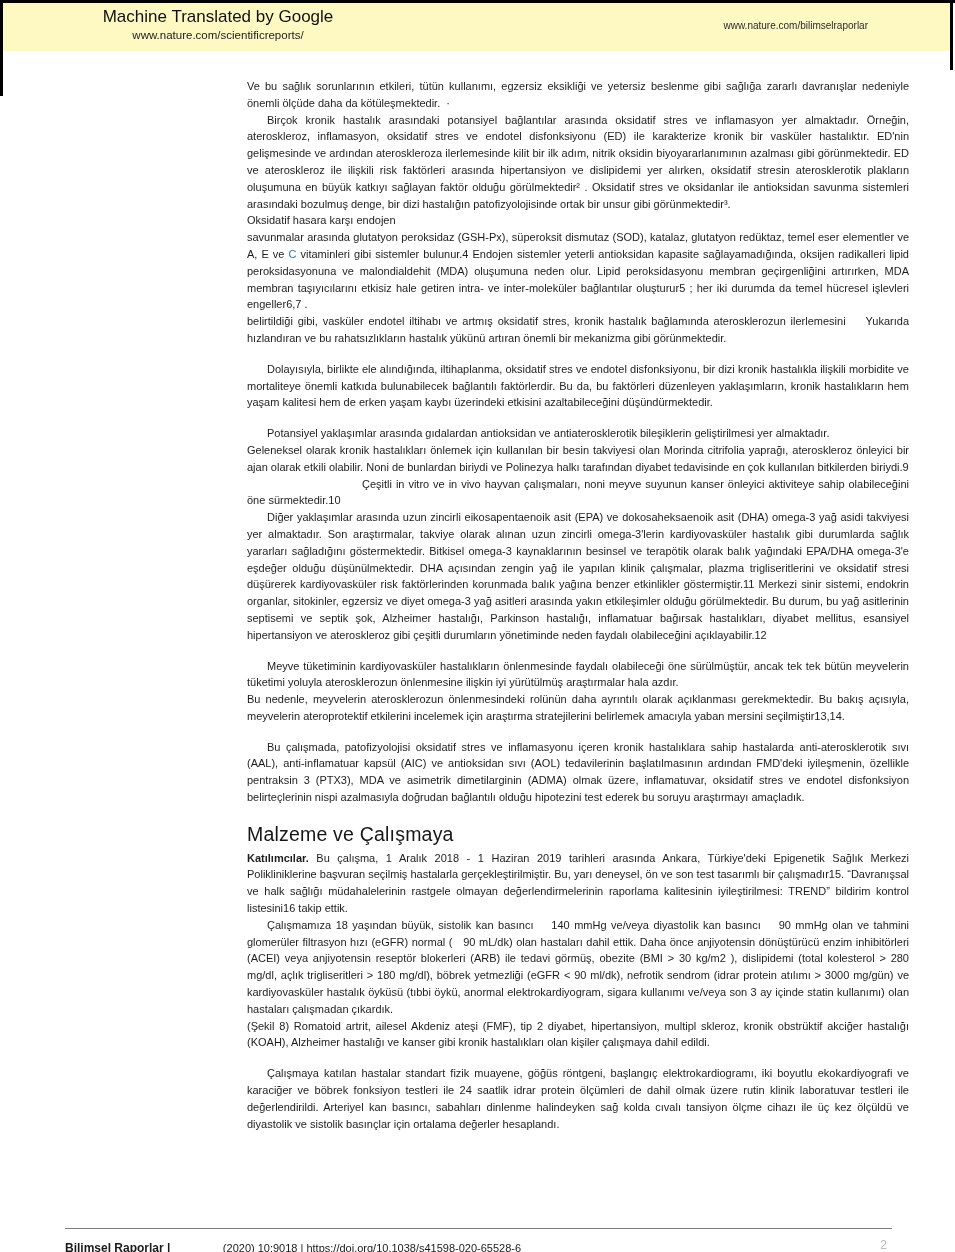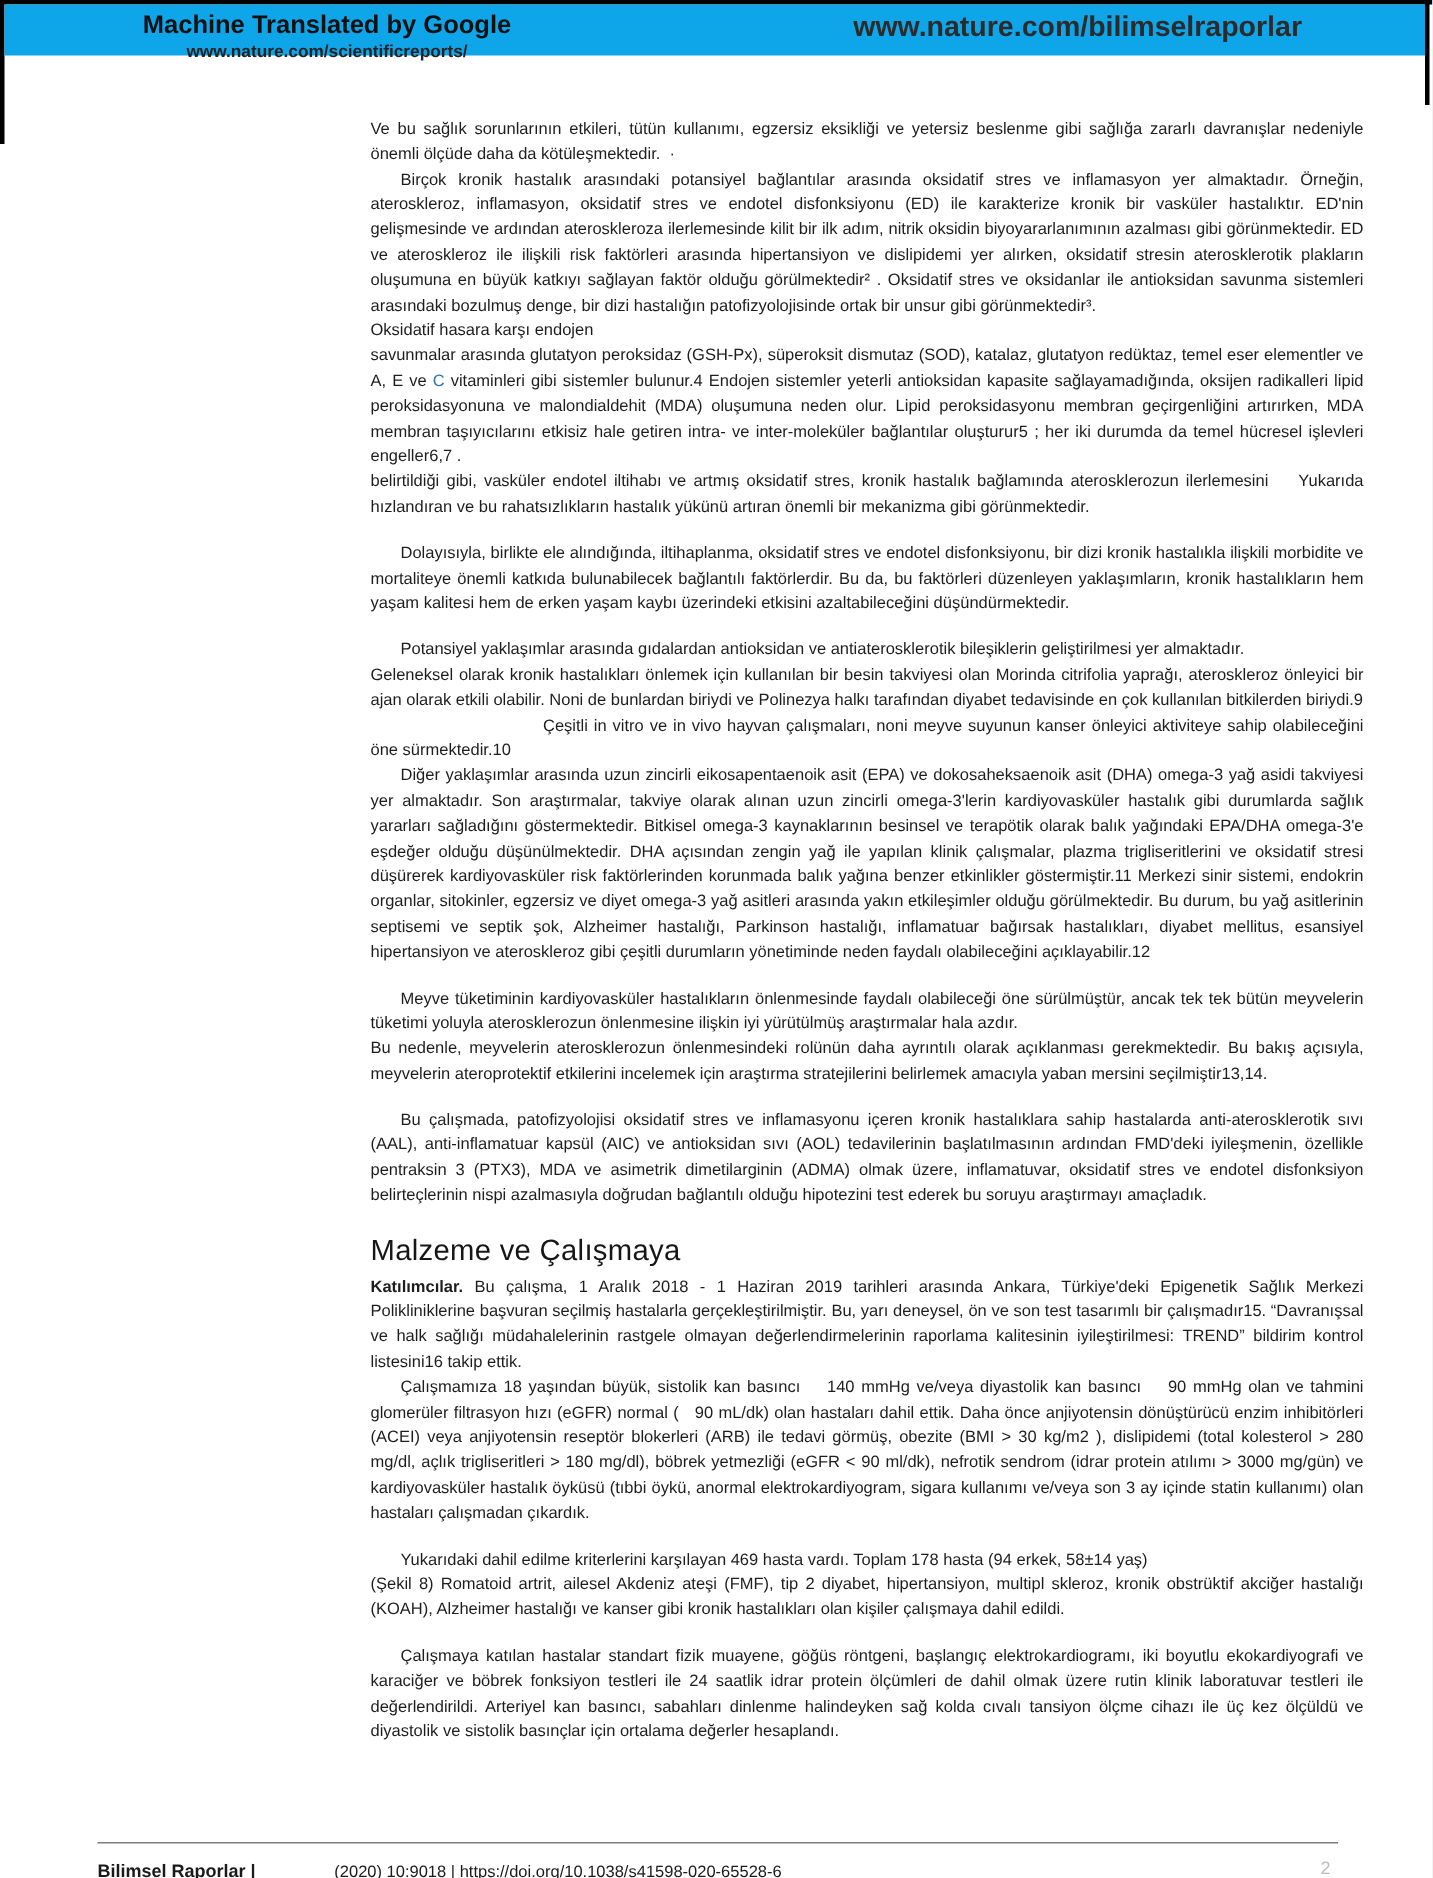--- a/index.html
+++ b/index.html
@@ -11,25 +11,25 @@
     font-family:"Liberation Sans","DejaVu Sans",sans-serif;
     color:#1d1d1d;
     overflow:hidden;
   }
   
   .edge-top{position:absolute;top:0;left:0;width:955px;height:3px;background:#000;}
   .edge-left{position:absolute;top:0;left:0;width:3px;height:96px;background:#000;}
   .edge-right{position:absolute;top:0;right:2px;width:3px;height:70px;background:#000;}
 
   
-  .band{position:absolute;top:3px;left:3px;right:5px;height:34px;background:#0ea5e9;font-weight:bold;}
+  .band{position:absolute;top:3px;left:3px;right:5px;height:48px;background:#fef9c3;}
   .band-left{position:absolute;left:30px;top:4px;width:370px;text-align:center;}
   .band-title{font-size:17px;color:#111;line-height:20px;}
   .band-sub{font-size:11.5px;color:#222;line-height:14px;margin-top:1px;}
-  .band-right{position:absolute;right:82px;bottom:7px;font-size:19px;color:#2b2b2b;}
+  .band-right{position:absolute;right:82px;bottom:20px;font-size:10px;color:#2b2b2b;}
 
   
   .body-col{
     position:absolute;top:78px;left:247px;width:662px;
     font-size:11px;line-height:16.8px;
   }
   .para{margin:0;text-align:justify;}
   .indent{text-indent:20px;}
   .big-indent{text-indent:115px;}
   .right-line{text-align:left;}
@@ -95,21 +95,20 @@
     <p class="para">Bu nedenle, meyvelerin aterosklerozun önlenmesindeki rolünün daha ayrıntılı olarak açıklanması gerekmektedir. Bu bakış açısıyla, meyvelerin ateroprotektif etkilerini incelemek için araştırma stratejilerini belirlemek amacıyla yaban mersini seçilmiştir13,14.</p>
 
     <p class="para indent gap">Bu çalışmada, patofizyolojisi oksidatif stres ve inflamasyonu içeren kronik hastalıklara sahip hastalarda anti-aterosklerotik sıvı (AAL), anti-inflamatuar kapsül (AIC) ve antioksidan sıvı (AOL) tedavilerinin başlatılmasının ardından FMD'deki iyileşmenin, özellikle pentraksin 3 (PTX3), MDA ve asimetrik dimetilarginin (ADMA) olmak üzere, inflamatuvar, oksidatif stres ve endotel disfonksiyon belirteçlerinin nispi azalmasıyla doğrudan bağlantılı olduğu hipotezini test ederek bu soruyu araştırmayı amaçladık.</p>
 
     <h2 class="section-heading">Malzeme ve Çalışmaya</h2>
 
     <p class="para"><span class="lead">Katılımcılar.</span><span> Bu çalışma, 1 Aralık 2018 - 1 Haziran 2019 tarihleri arasında Ankara, Türkiye'deki Epigenetik Sağlık Merkezi Polikliniklerine başvuran seçilmiş hastalarla gerçekleştirilmiştir. Bu, yarı deneysel, ön ve son test tasarımlı bir çalışmadır15. “Davranışsal ve halk sağlığı müdahalelerinin rastgele olmayan değerlendirmelerinin raporlama kalitesinin iyileştirilmesi: TREND” bildirim kontrol listesini16 takip ettik.</span></p>
 
     <p class="para indent">Çalışmamıza 18 yaşından büyük, sistolik kan basıncı &nbsp;&nbsp;&nbsp;140 mmHg ve/veya diyastolik kan basıncı &nbsp;&nbsp;&nbsp;90 mmHg olan ve tahmini glomerüler filtrasyon hızı (eGFR) normal (&nbsp;&nbsp;&nbsp;90 mL/dk) olan hastaları dahil ettik. Daha önce anjiyotensin dönüştürücü enzim inhibitörleri (ACEI) veya anjiyotensin reseptör blokerleri (ARB) ile tedavi görmüş, obezite (BMI &gt; 30 kg/m2 ), dislipidemi (total kolesterol &gt; 280 mg/dl, açlık trigliseritleri &gt; 180 mg/dl), böbrek yetmezliği (eGFR &lt; 90 ml/dk), nefrotik sendrom (idrar protein atılımı &gt; 3000 mg/gün) ve kardiyovasküler hastalık öyküsü (tıbbi öykü, anormal elektrokardiyogram, sigara kullanımı ve/veya son 3 ay içinde statin kullanımı) olan hastaları çalışmadan çıkardık.</p>
 
-    <p class="para indent gap">Yukarıdaki dahil edilme kriterlerini karşılayan 469 hasta vardı. Toplam 178 hasta (94 erkek, 58±14 yaş)</p>
     <p class="para">(Şekil 8) Romatoid artrit, ailesel Akdeniz ateşi (FMF), tip 2 diyabet, hipertansiyon, multipl skleroz, kronik obstrüktif akciğer hastalığı (KOAH), Alzheimer hastalığı ve kanser gibi kronik hastalıkları olan kişiler çalışmaya dahil edildi.</p>
 
     <p class="para indent gap">Çalışmaya katılan hastalar standart fizik muayene, göğüs röntgeni, başlangıç elektrokardiogramı, iki boyutlu ekokardiyografi ve karaciğer ve böbrek fonksiyon testleri ile 24 saatlik idrar protein ölçümleri de dahil olmak üzere rutin klinik laboratuvar testleri ile değerlendirildi. Arteriyel kan basıncı, sabahları dinlenme halindeyken sağ kolda cıvalı tansiyon ölçme cihazı ile üç kez ölçüldü ve diyastolik ve sistolik basınçlar için ortalama değerler hesaplandı.</p>
 
   </div>
 
   <div class="footer">
     <span class="footer-journal">Bilimsel Raporlar |</span>
     <span class="footer-citation">(2020) 10:9018 | https://doi.org/10.1038/s41598-020-65528-6</span>
     <span class="footer-page">2</span>

